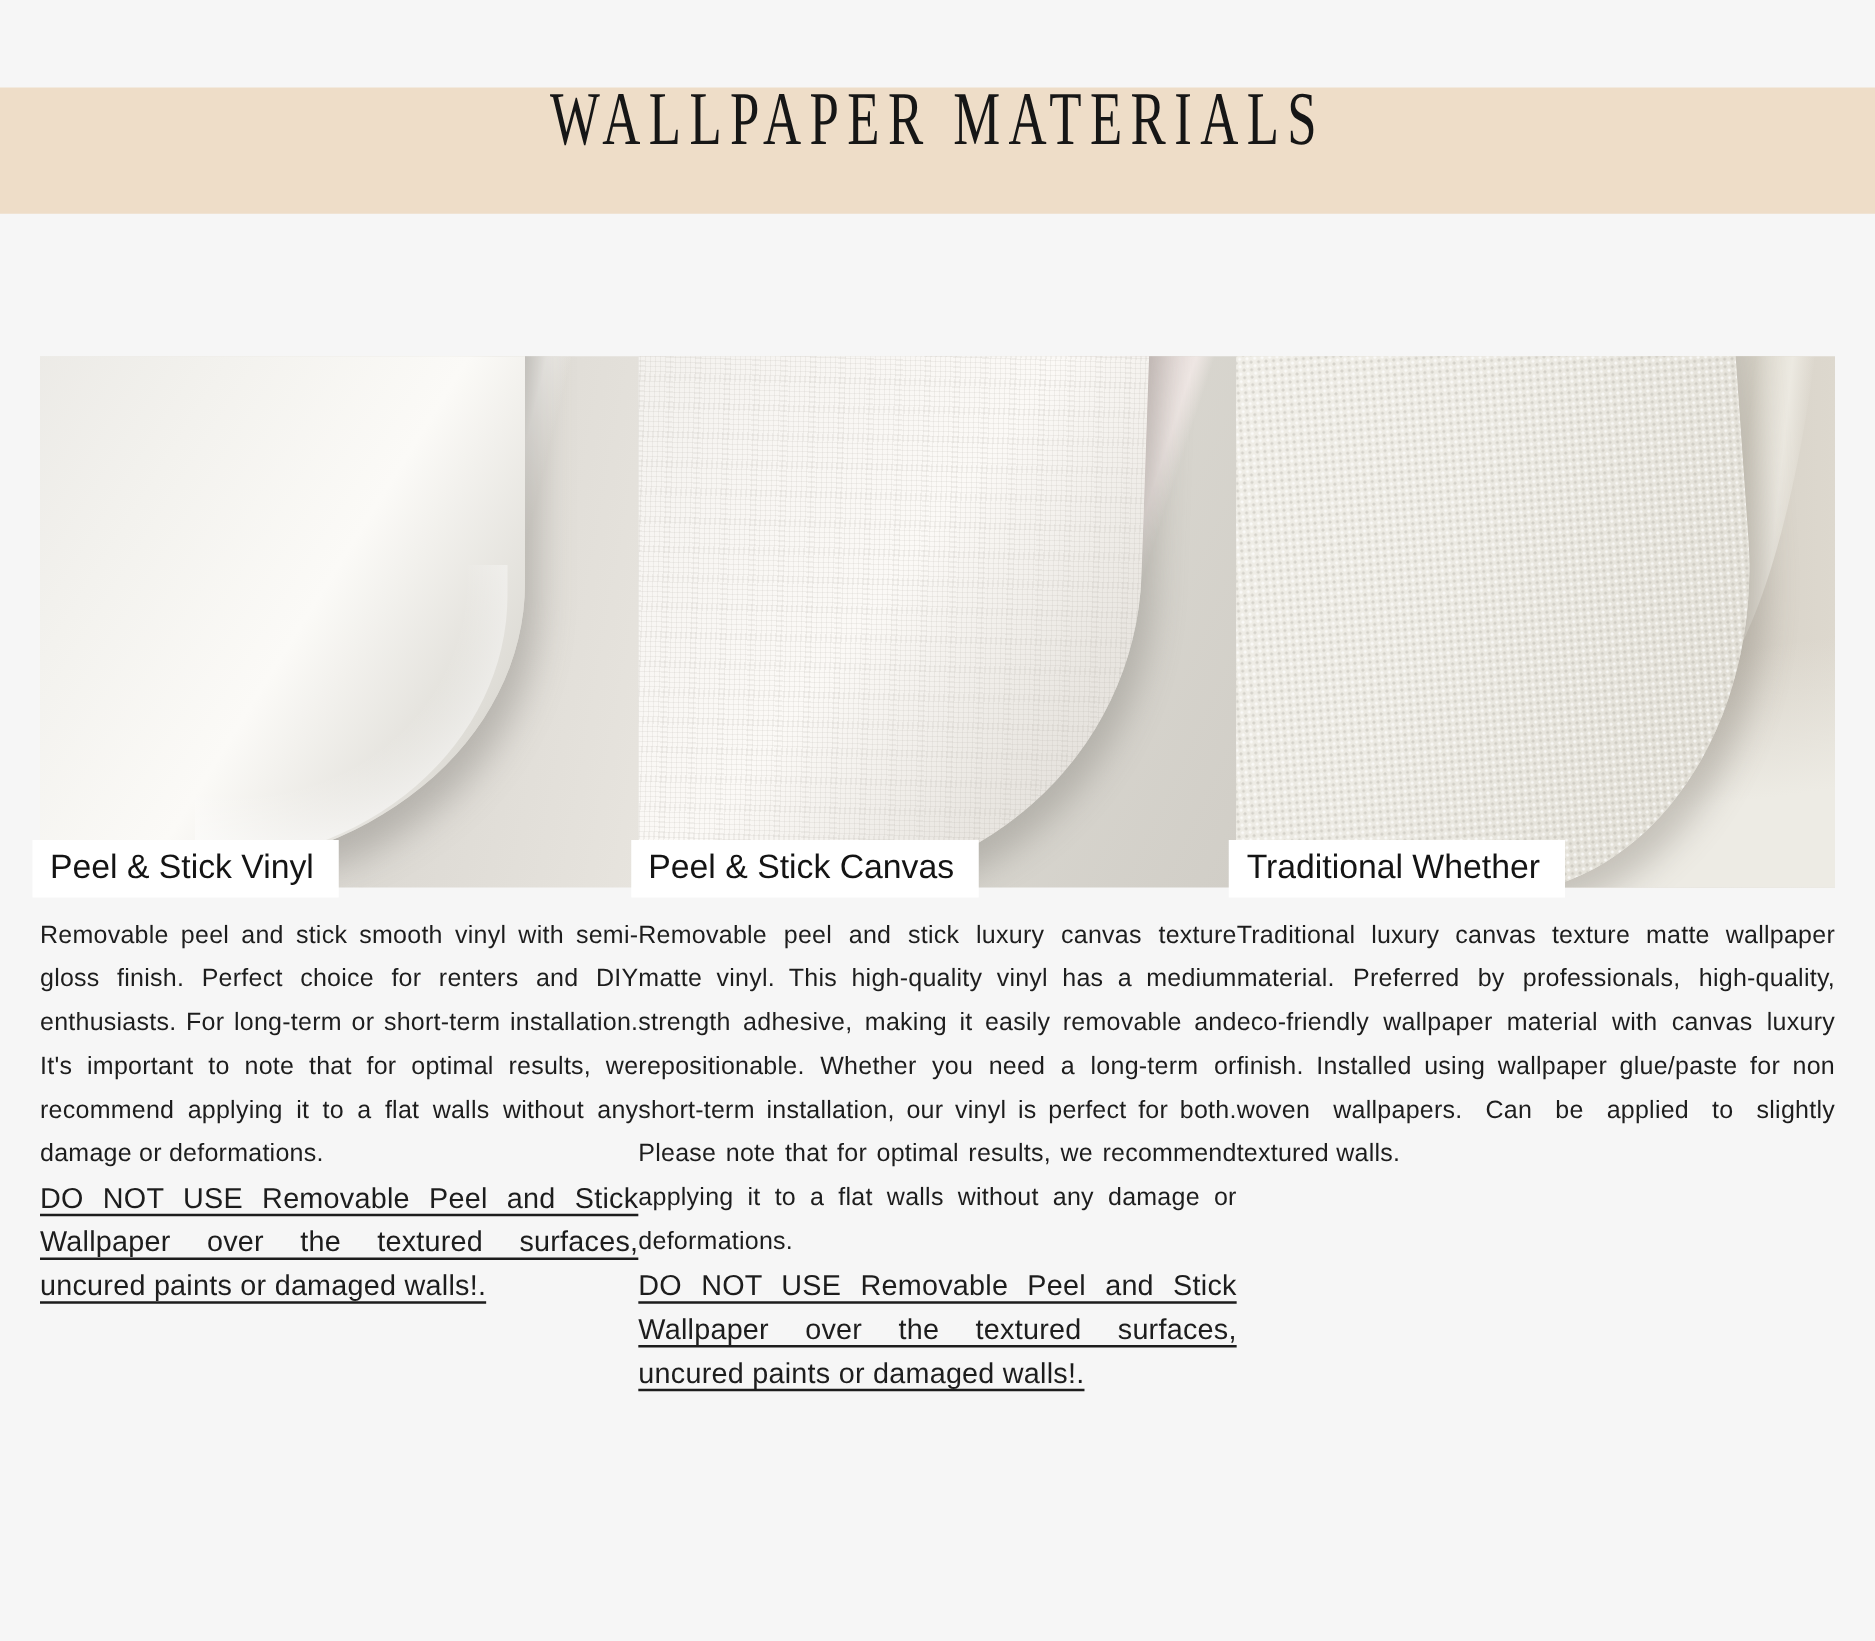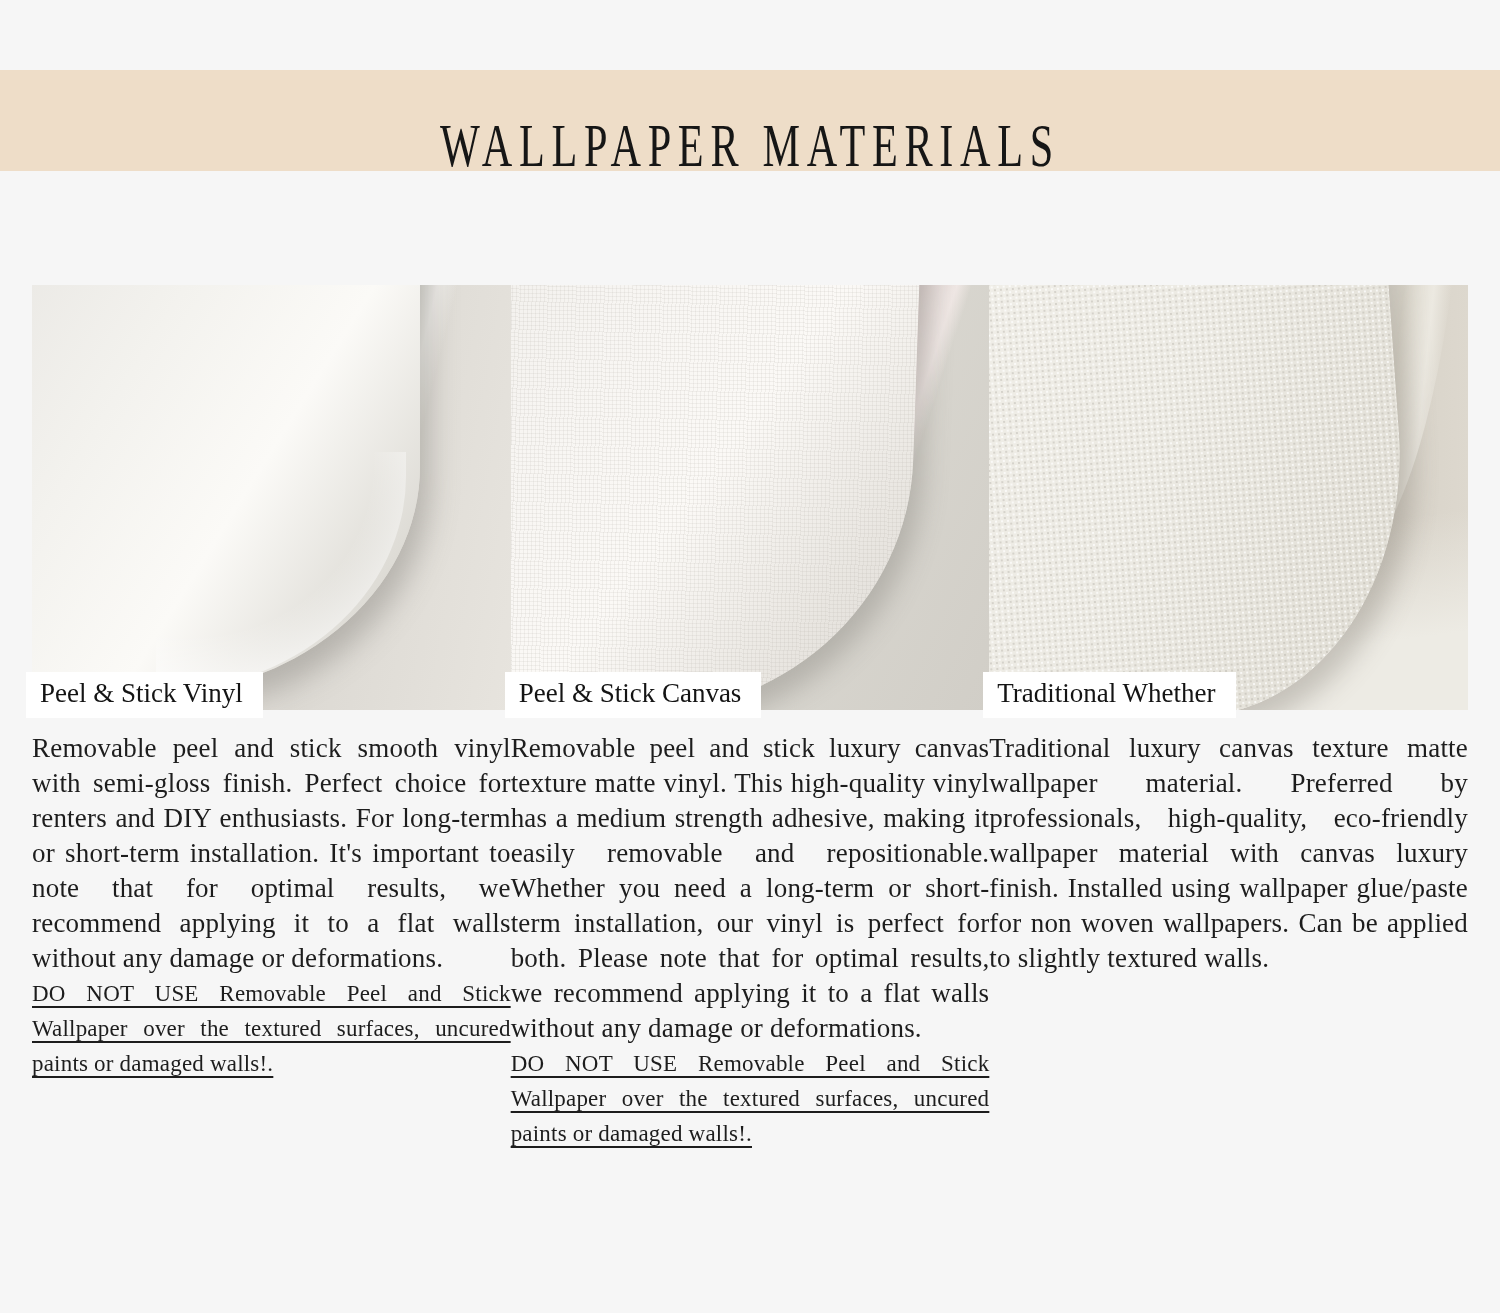--- a/index.html
+++ b/index.html
@@ -13,40 +13,39 @@
     overflow: hidden;
     font-family: "Liberation Sans", sans-serif;
     color: #1d1d1d;
   }
   
   .header-band {
     margin-top: 70px;
     height: 101px;
     background: #eeddc8;
     display: flex;
-    align-items: flex-end;
+    align-items: flex-start;
     justify-content: center;
   }
   .page-title {
     margin: 0;
     font-family: "Liberation Serif", serif;
     font-weight: 400;
     font-size: 44px;
     letter-spacing: 7px;
     color: #161616;
     transform: scale(0.96, 1.38);
     white-space: nowrap;
   }
   
   .materials {
     display: grid;
     grid-template-columns: repeat(3, 1fr);
     padding: 0 32px;
     margin-top: 114px;
-    font-family: Liberation Serif, serif;
   }
   .material-card { position: relative; }
   
   .photo {
     position: relative;
     width: 100%;
     height: 425px;
     overflow: hidden;
   }
   .photo .seam {
@@ -131,21 +130,21 @@
     max-width: 96%;
     margin: -38px 0 0 -6px;
     background: #ffffff;
     padding: 6px 20px 9px 14px;
     font-size: 27px;
     color: #141414;
     white-space: nowrap;
   }
   .desc {
     margin: 13px 0 0 0;
-    font-size: 27px;
+    font-size: 20px;
     line-height: 35px;
     letter-spacing: 0.2px;
     text-align: justify;
     color: #1d1d1d;
   }
   .warning {
     margin: 0;
     font-size: 23px;
     line-height: 35px;
     letter-spacing: 0.2px;

